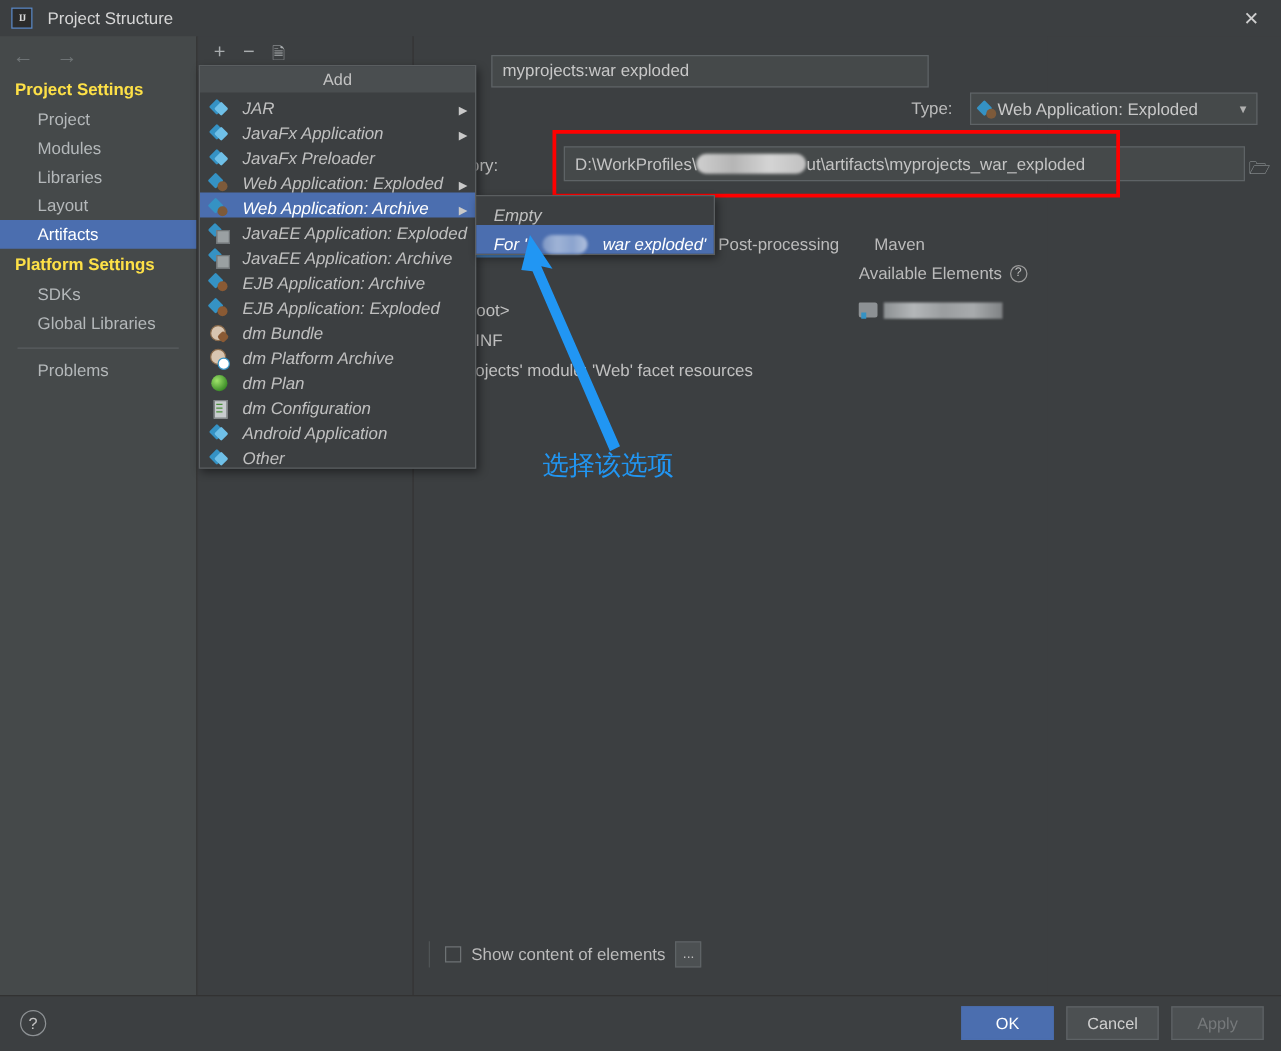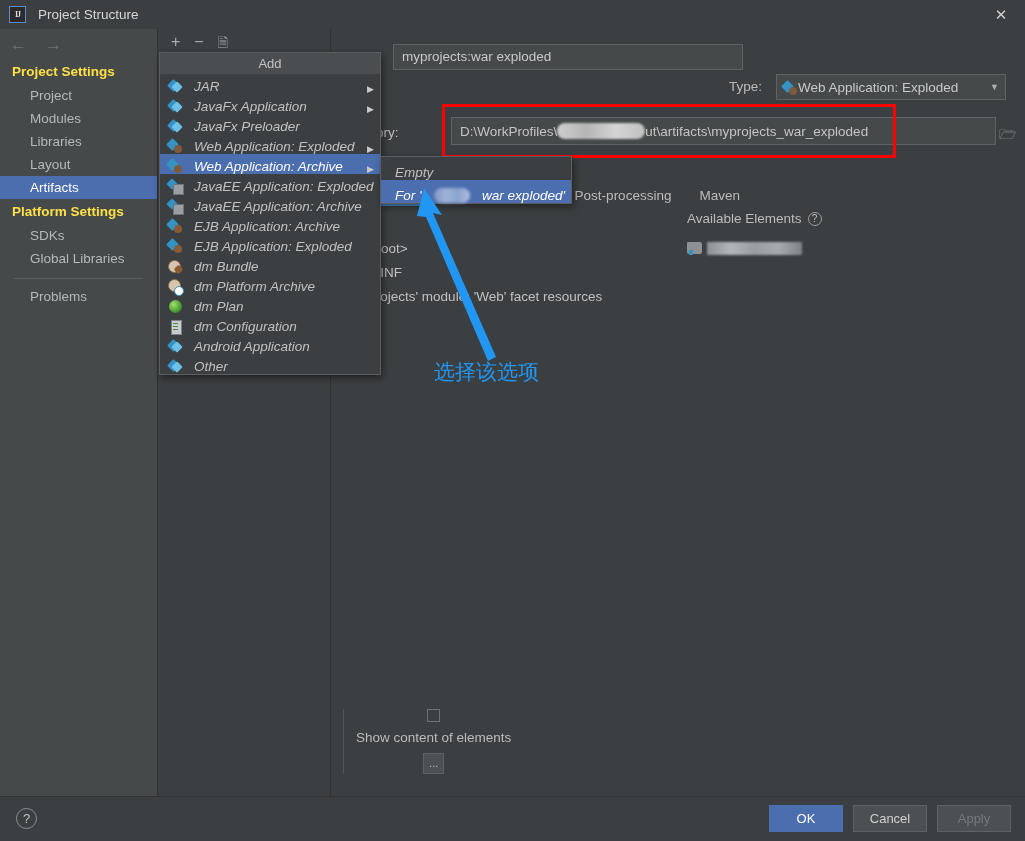--- a/index.html
+++ b/index.html
@@ -173,21 +173,21 @@
   }
   .avail-redact {
     height: 13px; width: 95px;
     background: linear-gradient(90deg,#8c9092,#b4b7b9,#9a9d9f,#a8abad,#7f8284);
     filter: blur(1px);
   }
 
   .showcontent {
     position: absolute; left: 12px; bottom: 22px; display: flex; align-items: center;
     font-size: 13.5px; color: #bbbbbb; gap: 8px;
-    border-left: 1px solid #4f5456; padding-left: 12px; flex-direction: column;
+    border-left: 1px solid #4f5456; padding-left: 12px;
   }
   .showcontent .bx {
     display: inline-block; width: 13px; height: 13px; border: 1px solid #6d7274;
     background: #3c3f41;
   }
   .dots-btn {
     width: 21px; height: 21px; background: #4c5052; border: 1px solid #5e6366;
     color: #c0c0c0; font-size: 11px; text-align: center; line-height: 18px;
   }
 

